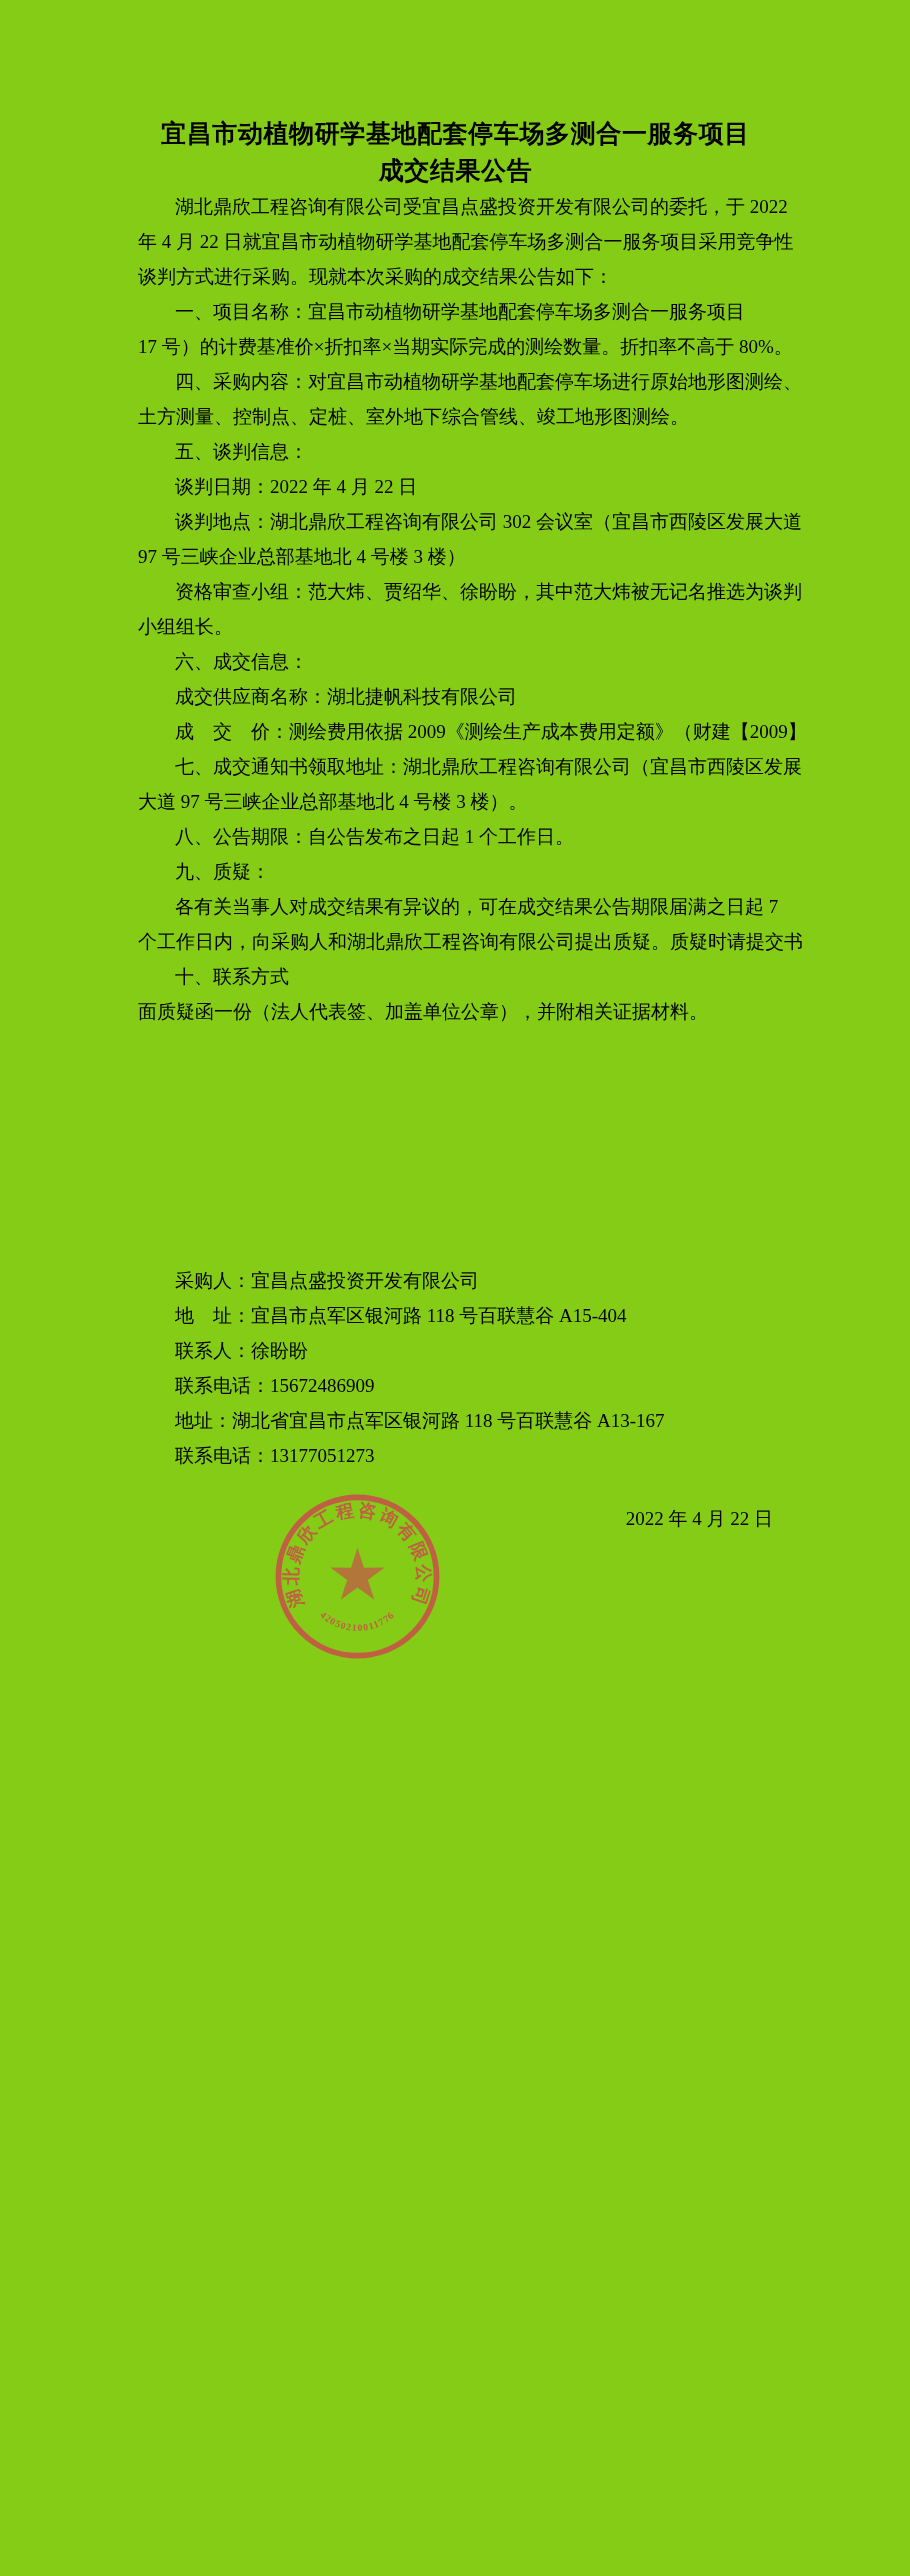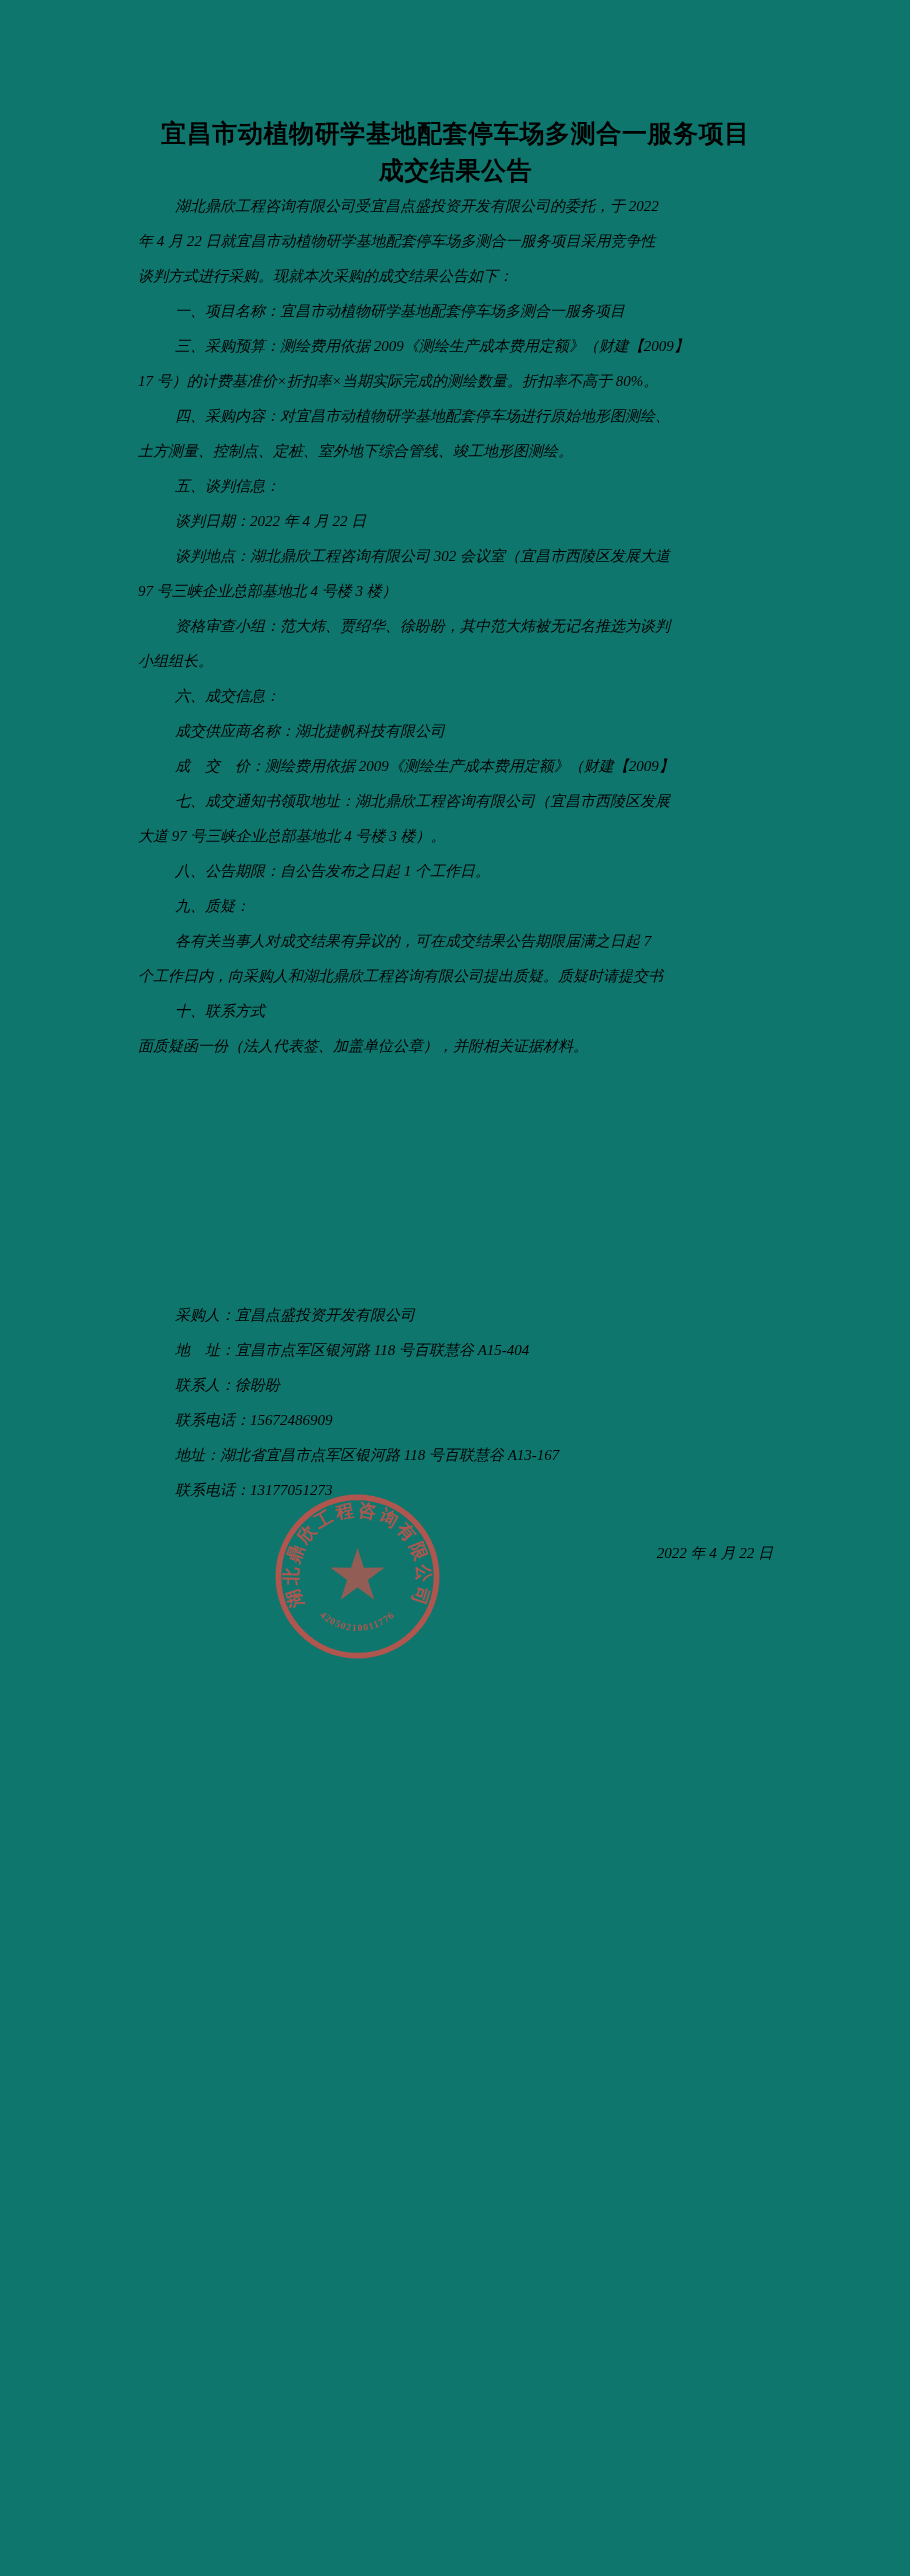--- a/index.html
+++ b/index.html
@@ -1,20 +1,20 @@
 <!DOCTYPE html>
 <html style="font-size:9.2px"><head>
 <meta charset="utf-8">
 <style>
   html,body{margin:0;padding:0;background:#888;}
   .page{
     position:relative;
     width:910px;
     height:2576px;
-    background:#0f766e;
+    background:#84cc16;
     margin:0 auto;
     overflow:hidden;
     font-family:"Liberation Serif","DejaVu Serif",serif;
     color:#000;
   }
   .content{
     position:absolute;
     left:138px;
     top:115px;
     width:635px;
@@ -22,22 +22,21 @@
   .title-line{
     font-size:25px;
     font-weight:bold;
     text-align:center;
     line-height:37px;
     height:37px;
     white-space:nowrap;
     letter-spacing:0.6px;
   }
   .body{
-    font-size:15px;
-    font-style:italic;
+    font-size:19px;
   }
   .line{
     height:35px;
     line-height:35px;
     white-space:nowrap;
   }
   .indent{ text-indent:37px; }
   .right{ text-align:right;margin-top:28px; }
   .spacer{ width:100%; }
   .seal{
@@ -58,21 +57,20 @@
   <div class="content">
     <div class="title">
       <div class="title-line">宜昌市动植物研学基地配套停车场多测合一服务项目</div>
       <div class="title-line">成交结果公告</div>
     </div>
     <div class="body" id="body-lines">
         <div class="line indent">湖北鼎欣工程咨询有限公司受宜昌点盛投资开发有限公司的委托，于 2022</div>
         <div class="line">年 4 月 22 日就宜昌市动植物研学基地配套停车场多测合一服务项目采用竞争性</div>
         <div class="line">谈判方式进行采购。现就本次采购的成交结果公告如下：</div>
         <div class="line indent">一、项目名称：宜昌市动植物研学基地配套停车场多测合一服务项目</div>
-        <div class="line indent">三、采购预算：测绘费用依据 2009《测绘生产成本费用定额》（财建【2009】</div>
         <div class="line">17 号）的计费基准价×折扣率×当期实际完成的测绘数量。折扣率不高于 80%。</div>
         <div class="line indent">四、采购内容：对宜昌市动植物研学基地配套停车场进行原始地形图测绘、</div>
         <div class="line">土方测量、控制点、定桩、室外地下综合管线、竣工地形图测绘。</div>
         <div class="line indent">五、谈判信息：</div>
         <div class="line indent">谈判日期：2022 年 4 月 22 日</div>
         <div class="line indent">谈判地点：湖北鼎欣工程咨询有限公司 302 会议室（宜昌市西陵区发展大道</div>
         <div class="line">97 号三峡企业总部基地北 4 号楼 3 楼）</div>
         <div class="line indent">资格审查小组：范大炜、贾绍华、徐盼盼，其中范大炜被无记名推选为谈判</div>
         <div class="line">小组组长。</div>
         <div class="line indent">六、成交信息：</div>

